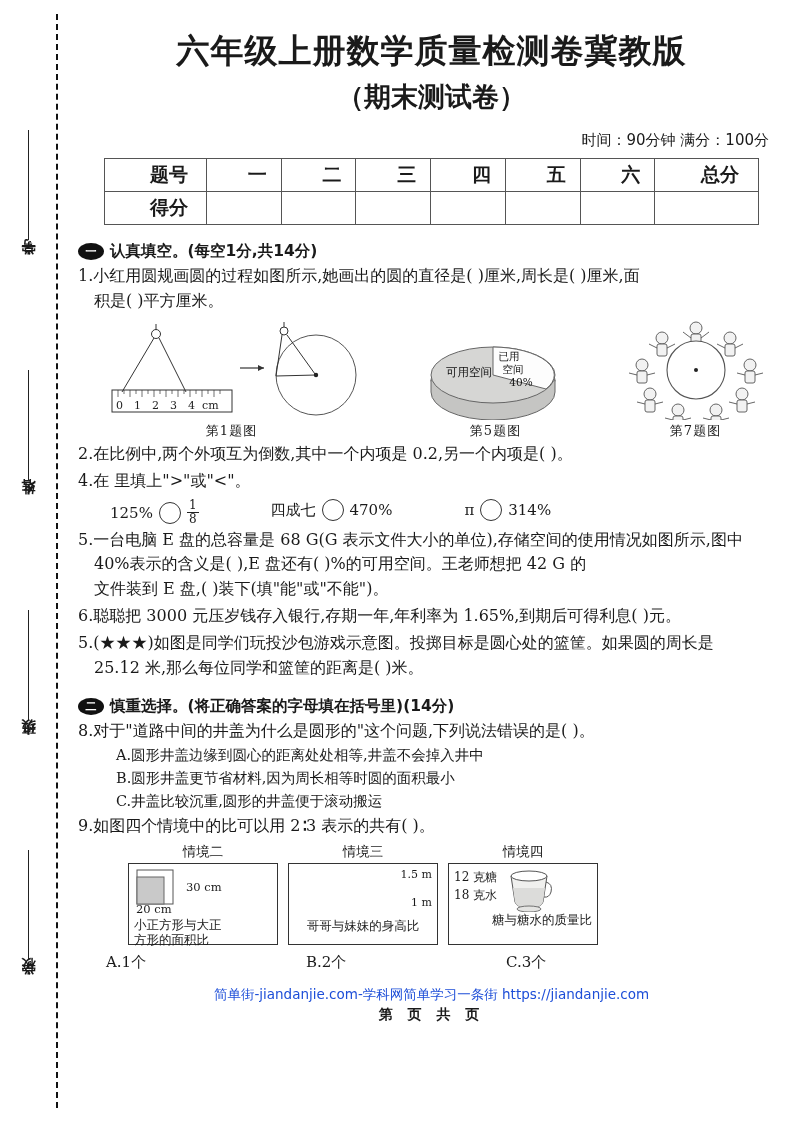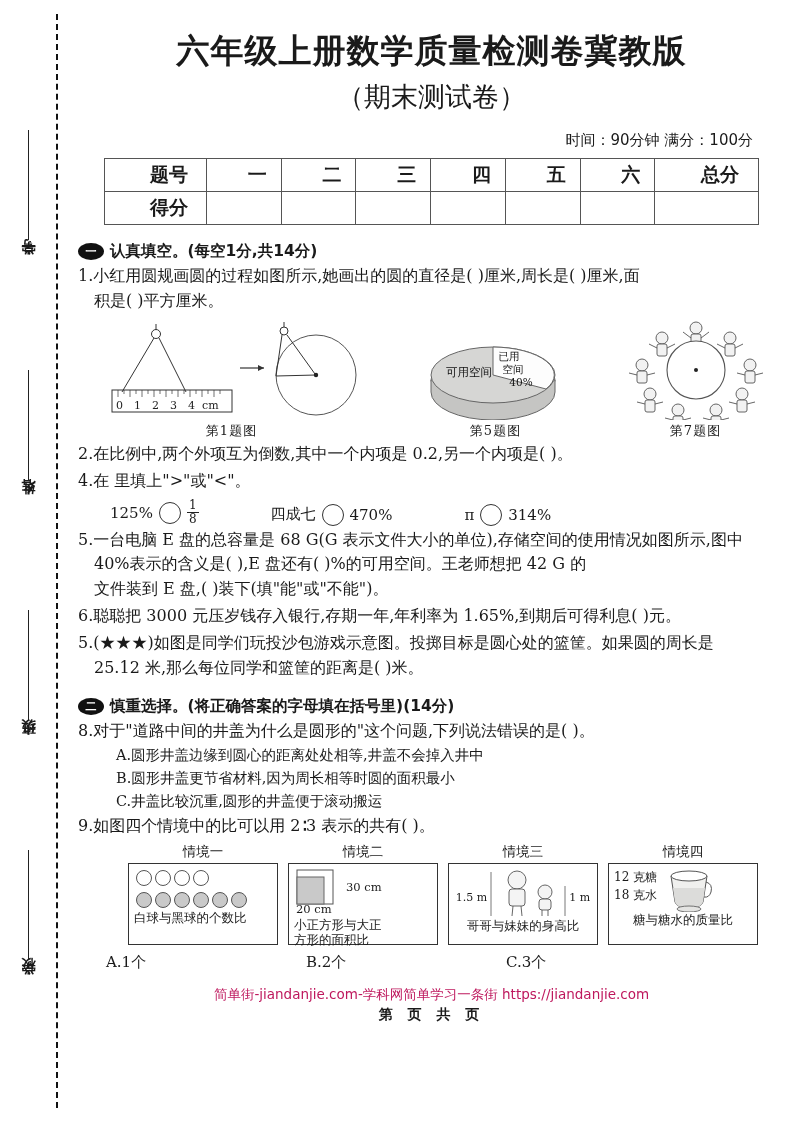--- a/index.html
+++ b/index.html
@@ -47,27 +47,27 @@
     font-family:"DejaVu Sans","Liberation Sans",sans-serif;
     font-weight:bold;
     font-size:33px;
     letter-spacing:1px;
     margin:30px 0 0 0;
     line-height:1.25;
   }
   .subtitle{
     text-align:center;
     font-family:"DejaVu Sans","Liberation Sans",sans-serif;
-    font-weight:normal;
+    font-weight:bold;
     font-size:27px;
     margin-top:8px;
   }
   .examinfo{
     text-align:right;
-    padding-right:40px;
+    padding-right:24px;
     margin-top:16px;
     font-size:15px;
     font-family:"DejaVu Sans","Liberation Sans",sans-serif;
   }
 
   
   table.score{
     border-collapse:collapse;
     margin:8px auto 0 auto;
     width:655px;
@@ -106,21 +106,21 @@
     line-height:1.55;
     text-indent:0;
   }
   .q .indent{display:block;padding-left:16px;}
   .opt{margin:1px 0 0 46px;font-size:14.5px;line-height:1.5;}
 
   
   .cmp-row{
     margin:6px 0 0 40px;
     font-size:15px;
-    display:flex;align-items:flex-end;
+    display:flex;align-items:flex-start;
   }
   .cmp-item{display:flex;align-items:center;margin-right:72px;}
   .ocircle{
     display:inline-block;width:20px;height:20px;
     border:1px solid #333;border-radius:50%;
     margin:0 6px;
   }
   .frac{
     display:inline-flex;flex-direction:column;align-items:center;
     font-size:12px;line-height:1.05;vertical-align:middle;
@@ -155,21 +155,21 @@
   .ball.white{background:#fff;}
   .ball.gray{background:#c9c9c9;}
   .scn-cap{font-size:12.5px;}
 
   .abc-row{
     display:flex;margin:8px 0 0 36px;font-size:15px;
   }
   .abc-row span{width:200px;}
 
   .watermark{
-    text-align:center;font-size:13.5px;color:#be185d;
+    text-align:center;font-size:13.5px;color:#1d4ed8;
     margin-top:14px;
     font-family:"DejaVu Sans","Liberation Sans",sans-serif;
   }
   .pagefoot{
     text-align:center;font-size:14px;font-weight:bold;
     letter-spacing:5px;margin-top:2px;
     font-family:"DejaVu Sans","Liberation Sans",sans-serif;
   }
   svg{display:block;}
 </style>
@@ -423,60 +423,41 @@
 
   <div class="q">8.对于"道路中间的井盖为什么是圆形的"这个问题,下列说法错误的是(      )。</div>
   <div class="opt">A.圆形井盖边缘到圆心的距离处处相等,井盖不会掉入井中</div>
   <div class="opt">B.圆形井盖更节省材料,因为周长相等时圆的面积最小</div>
   <div class="opt">C.井盖比较沉重,圆形的井盖便于滚动搬运</div>
 
   <div class="q">9.如图四个情境中的比可以用 2∶3 表示的共有(      )。</div>
 
   <div class="scenarios">
 
-    <div class="scn">
-      <div class="scn-title">情境一</div>
-      <div class="scn-box">
-        <div class="balls">
-          <span class="ball white"></span>
-          <span class="ball white"></span>
-          <span class="ball white"></span>
-          <span class="ball white"></span>
-          <span style="width:100%;height:0"></span>
-          <span class="ball gray"></span>
-          <span class="ball gray"></span>
-          <span class="ball gray"></span>
-          <span class="ball gray"></span>
-          <span class="ball gray"></span>
-          <span class="ball gray"></span>
-        </div>
-        <div class="scn-cap">白球与黑球的个数比</div>
-      </div>
-    </div>
 
     <div class="scn">
       <div class="scn-title">情境二</div>
       <div class="scn-box">
         <div style="display:flex;align-items:flex-start;">
           <svg width="52" height="40" viewBox="0 0 52 40">
             <rect x="3" y="2" width="36" height="34" fill="none" stroke="#555" stroke-width="1"></rect>
             <rect x="3" y="9" width="27" height="27" fill="#c9c9c9" stroke="#666" stroke-width="1"></rect>
           </svg>
           <span style="font-size:11.5px;margin-top:12px;">30 cm</span>
         </div>
         <div style="font-size:11.5px;margin:-6px 0 0 2px;">20 cm</div>
         <div class="scn-cap">小正方形与大正</div>
         <div class="scn-cap">方形的面积比</div>
       </div>
     </div>
 
     <div class="scn">
       <div class="scn-title">情境三</div>
       <div class="scn-box">
-        <div style="display:flex;align-items:flex-end;justify-content:center;height:50px;">
+        <div style="display:flex;align-items:flex-end;justify-content:flex-start;height:50px;flex-direction:column;">
           <span style="font-size:11px;margin-bottom:14px;">1.5 m</span>
           <svg width="82" height="50" viewBox="0 0 82 50">
             <line x1="4" y1="4" x2="4" y2="48" stroke="#555" stroke-width="0.8"></line>
             <line x1="78" y1="18" x2="78" y2="48" stroke="#555" stroke-width="0.8"></line>
             <g stroke="#555" stroke-width="0.9" fill="#f4f4f4">
               <circle cx="30" cy="12" r="9"></circle>
                 <rect x="22" y="21" width="16" height="17" rx="3"></rect>
               <line x1="26" y1="38" x2="25" y2="48"></line>
                 <line x1="34" y1="38" x2="35" y2="48"></line>
               <circle cx="58" cy="24" r="7"></circle>
@@ -500,21 +481,21 @@
             <div>18 克水</div>
           </div>
           <svg width="56" height="44" viewBox="0 0 56 44" style="margin-left:4px">
             <path d="M10 8 L14 34 Q16 40 28 40 Q40 40 42 34 L46 8 Z" fill="#f0f0ee" stroke="#555" stroke-width="1"></path>
             <ellipse cx="28" cy="8" rx="18" ry="5" fill="#fff" stroke="#555" stroke-width="1"></ellipse>
             <path d="M12 20 L14 34 Q16 40 28 40 Q40 40 42 34 L44 20 Z" fill="#dcdcda" stroke="none"></path>
             <path d="M45 14 Q52 16 50 24 Q48 30 43 29" fill="none" stroke="#555" stroke-width="1"></path>
             <ellipse cx="28" cy="41" rx="12" ry="3" fill="#e4e4e2" stroke="#555" stroke-width="0.8"></ellipse>
           </svg>
         </div>
-        <div class="scn-cap" style="text-align:center;">糖与糖水的质量比</div>
+        <div class="scn-cap" style="text-align:right;">糖与糖水的质量比</div>
       </div>
     </div>
   </div>
 
   <div class="abc-row">
     <span>A.1个</span>
     <span>B.2个</span>
     <span>C.3个</span>
   </div>
 

